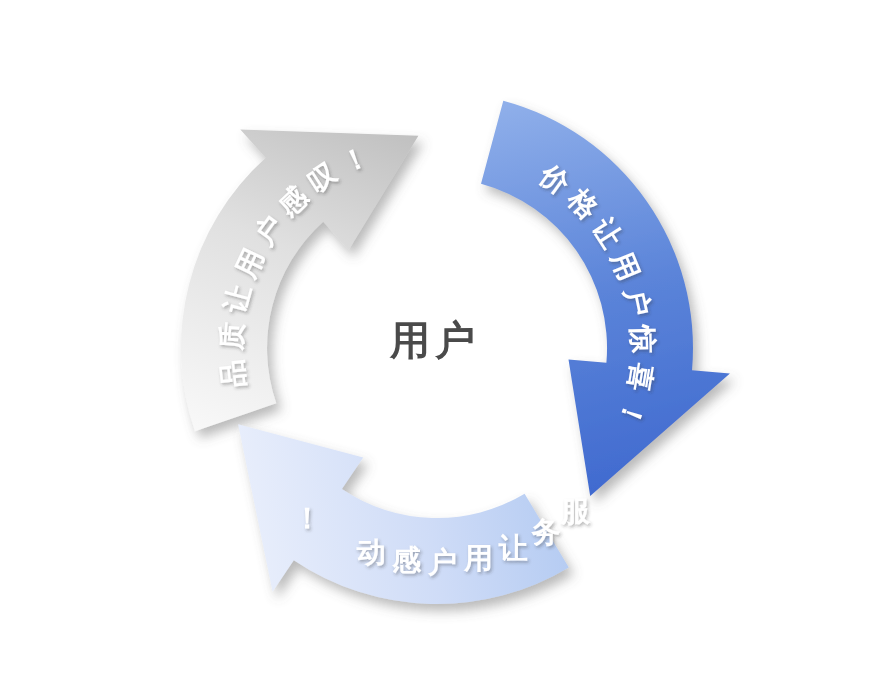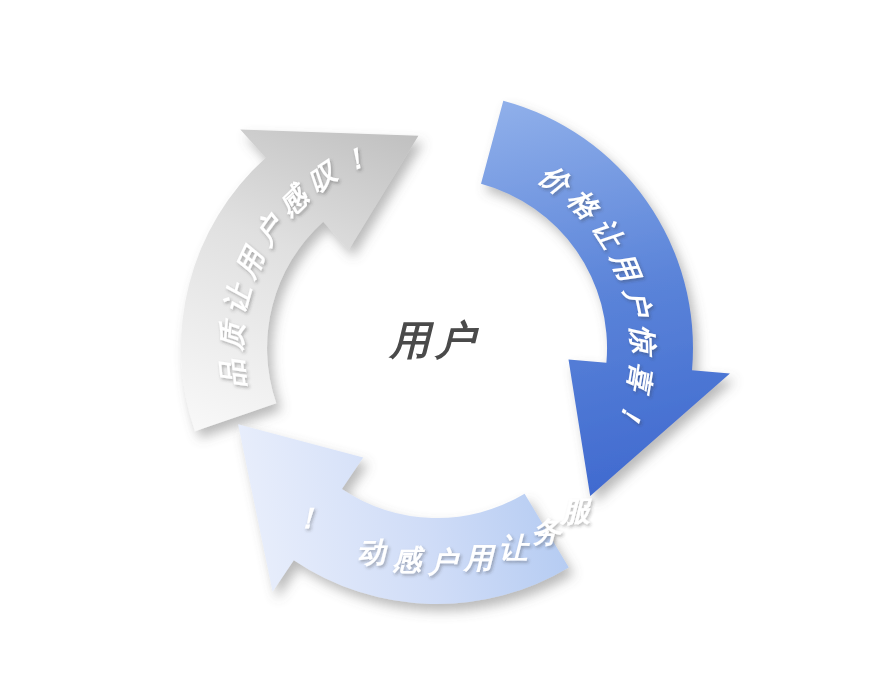--- a/index.html
+++ b/index.html
@@ -2,21 +2,21 @@
 <html><head>
 <meta charset="utf-8">
 <style>
   html, body { margin: 0; padding: 0; }
   body {
     width: 880px; height: 688px;
     background: #ffffff;
     font-family: "Liberation Sans", "DejaVu Sans", sans-serif;
     overflow: hidden;
   }
-  .stage { width: 880px; height: 688px; position: relative; background: #ffffff; font-style: italic; }
+  .stage { width: 880px; height: 688px; position: relative; background: #ffffff; }
   svg { display: block; }
   .arc-text {
     font-size: 28px;
     font-weight: bold;
     letter-spacing: 8px;
     font-family: "Liberation Sans", "DejaVu Sans", sans-serif;
   }
   .flat-char {
     font-size: 29px;
     font-weight: bold;

